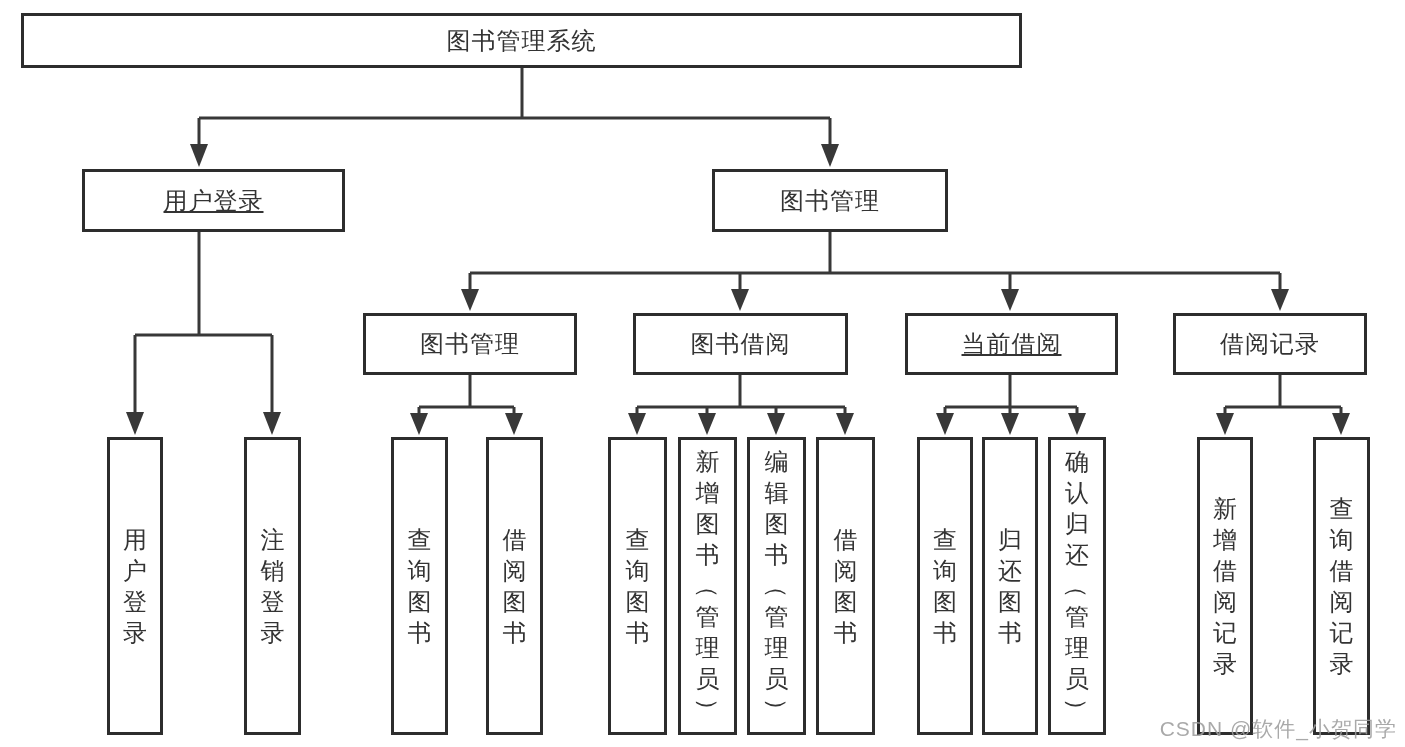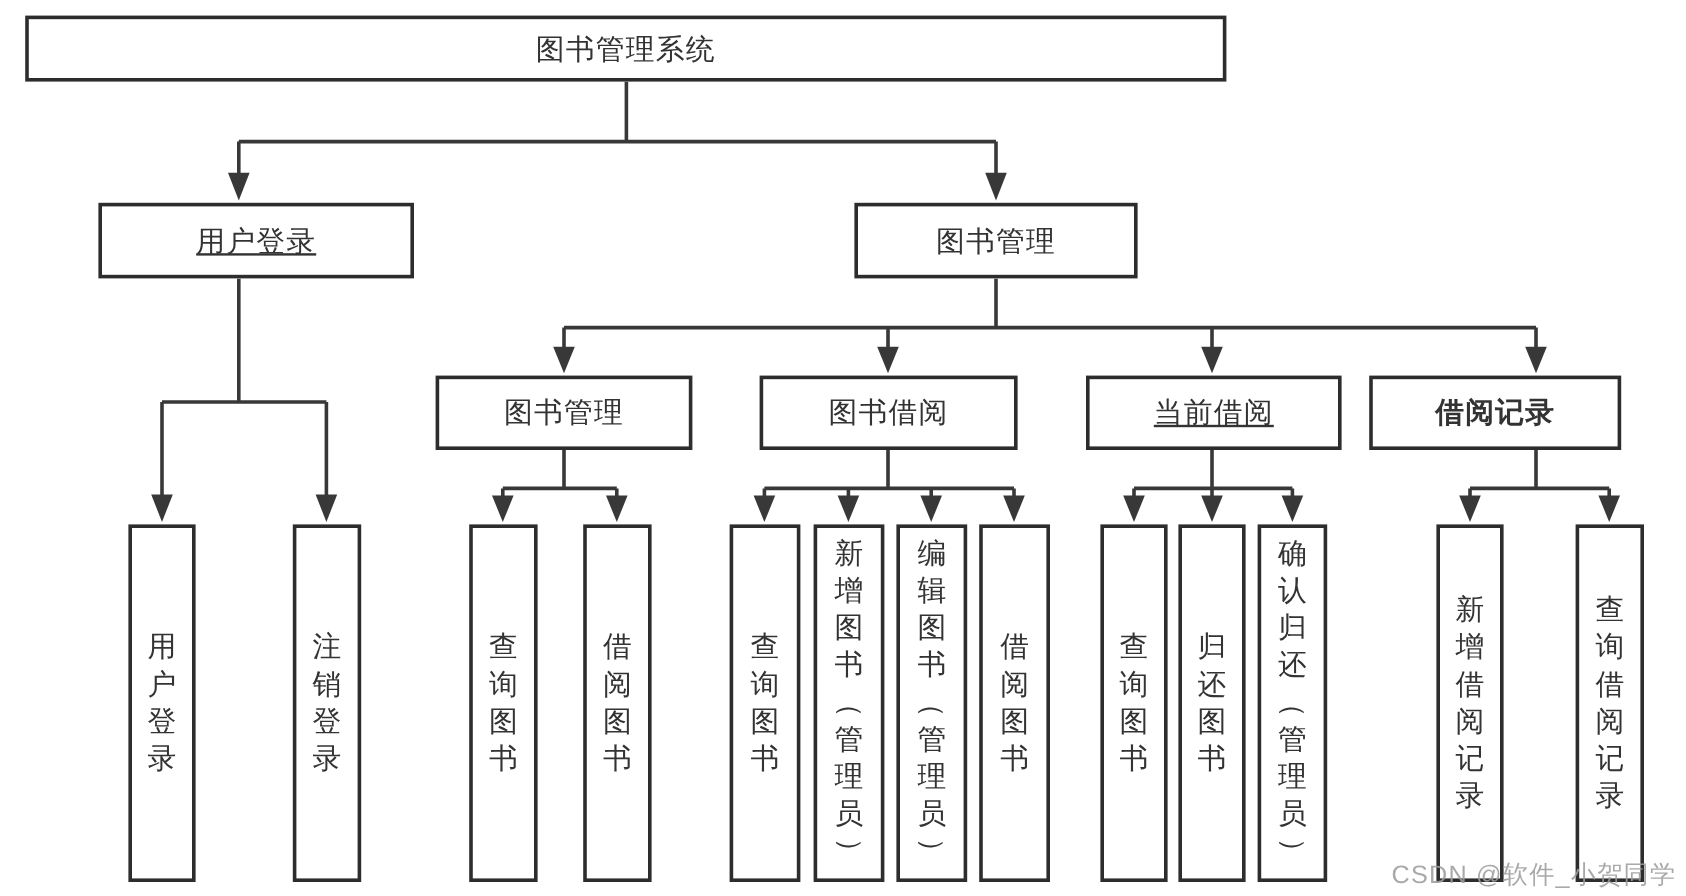--- a/index.html
+++ b/index.html
@@ -127,21 +127,21 @@
 
   <div class="node" style="left:363px; top:313px; width:214px; height:62px;">
     <span>图书管理</span>
   </div>
   <div class="node" style="left:633px; top:313px; width:215px; height:62px;">
     <span>图书借阅</span>
   </div>
   <div class="node" style="left:905px; top:313px; width:213px; height:62px;text-decoration:underline;">
     <span>当前借阅</span>
   </div>
-  <div class="node" style="left:1141px; top:313px; width:210px; height:62px;font-weight:bold;">
+  <div class="node" style="left:1173px; top:313px; width:194px; height:62px;">
     <span>借阅记录</span>
   </div>
 
   <div class="node leaf" style="left:107px; top:437px; width:56px; height:298px;">
       <span class="vchar">用</span>
       <span class="vchar">户</span>
       <span class="vchar">登</span>
       <span class="vchar">录</span>
     </div>
   <div class="node leaf" style="left:244px; top:437px; width:57px; height:298px;">

